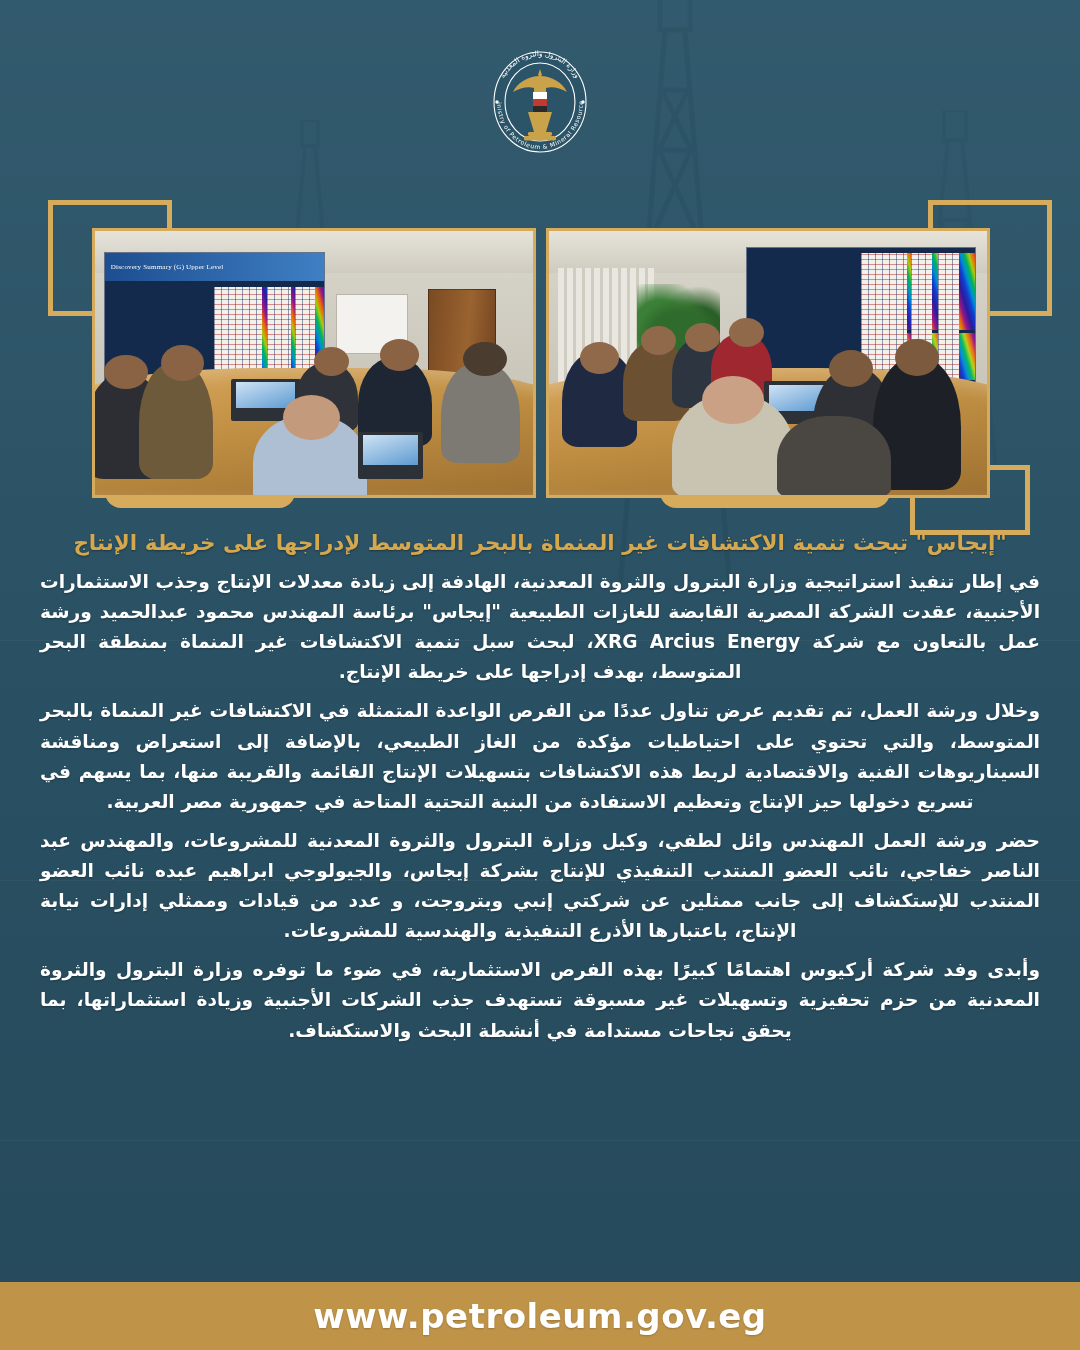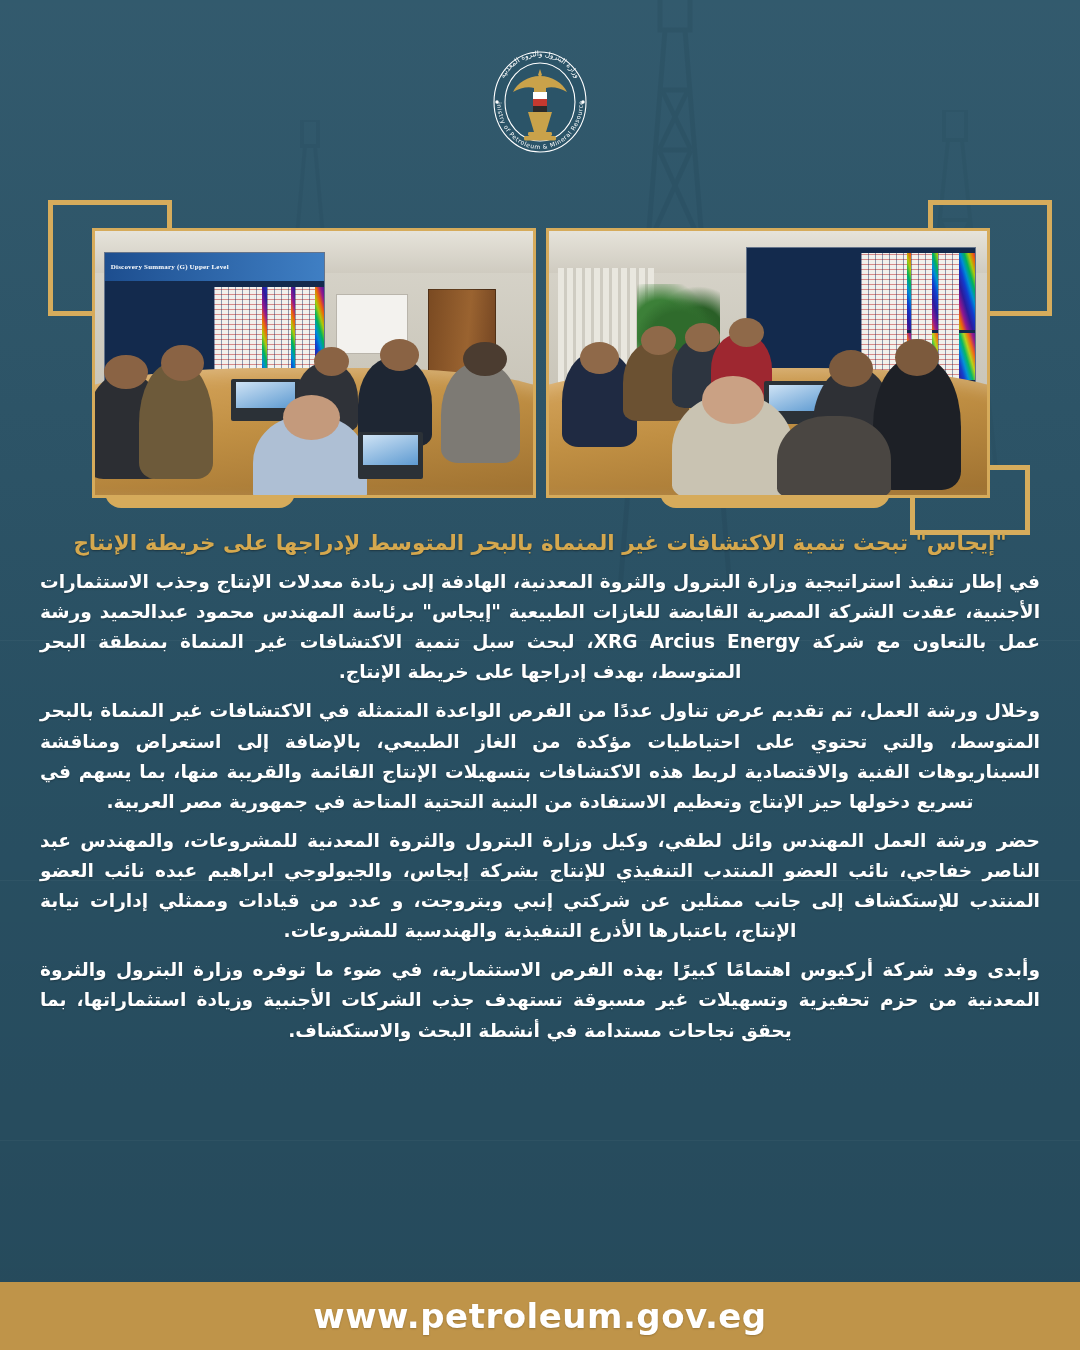--- a/index.html
+++ b/index.html
@@ -349,21 +349,21 @@
       </div>
     </div>
 
     <div class="photo">
       <div class="room">
         <div class="wall"></div>
         <div class="ceiling"></div>
         <div class="door" style="left:76%; top:22%; width:15%; height:52%;"></div>
         <div class="whiteboard" style="left:55%; top:24%; width:16%; height:22%;"></div>
 
-        <div class="screen" style="left:2%; top:8%; width:50%; height:58%;font-weight:bold;">
+        <div class="screen" style="left:2%; top:8%; width:50%; height:58%;">
           <div class="slide-title">Discovery Summary (G) Upper Level</div>
           <div class="seis" style="left:3%; top:22%; width:42%; height:72%;"></div>
           <div class="logstrip" style="left:50%; top:22%; bottom:4%; width:22%;"></div>
           <div class="logstrip" style="left:74%; top:22%; bottom:4%; width:11%;"></div>
           <div class="logstrip" style="left:87%; top:22%; bottom:4%; width:9%;"></div>
         </div>
 
         <div class="table"></div>
 
         <div class="person" style="left:-2%; top:54%; width:18%; height:40%; background:#2c2e33;"></div>

